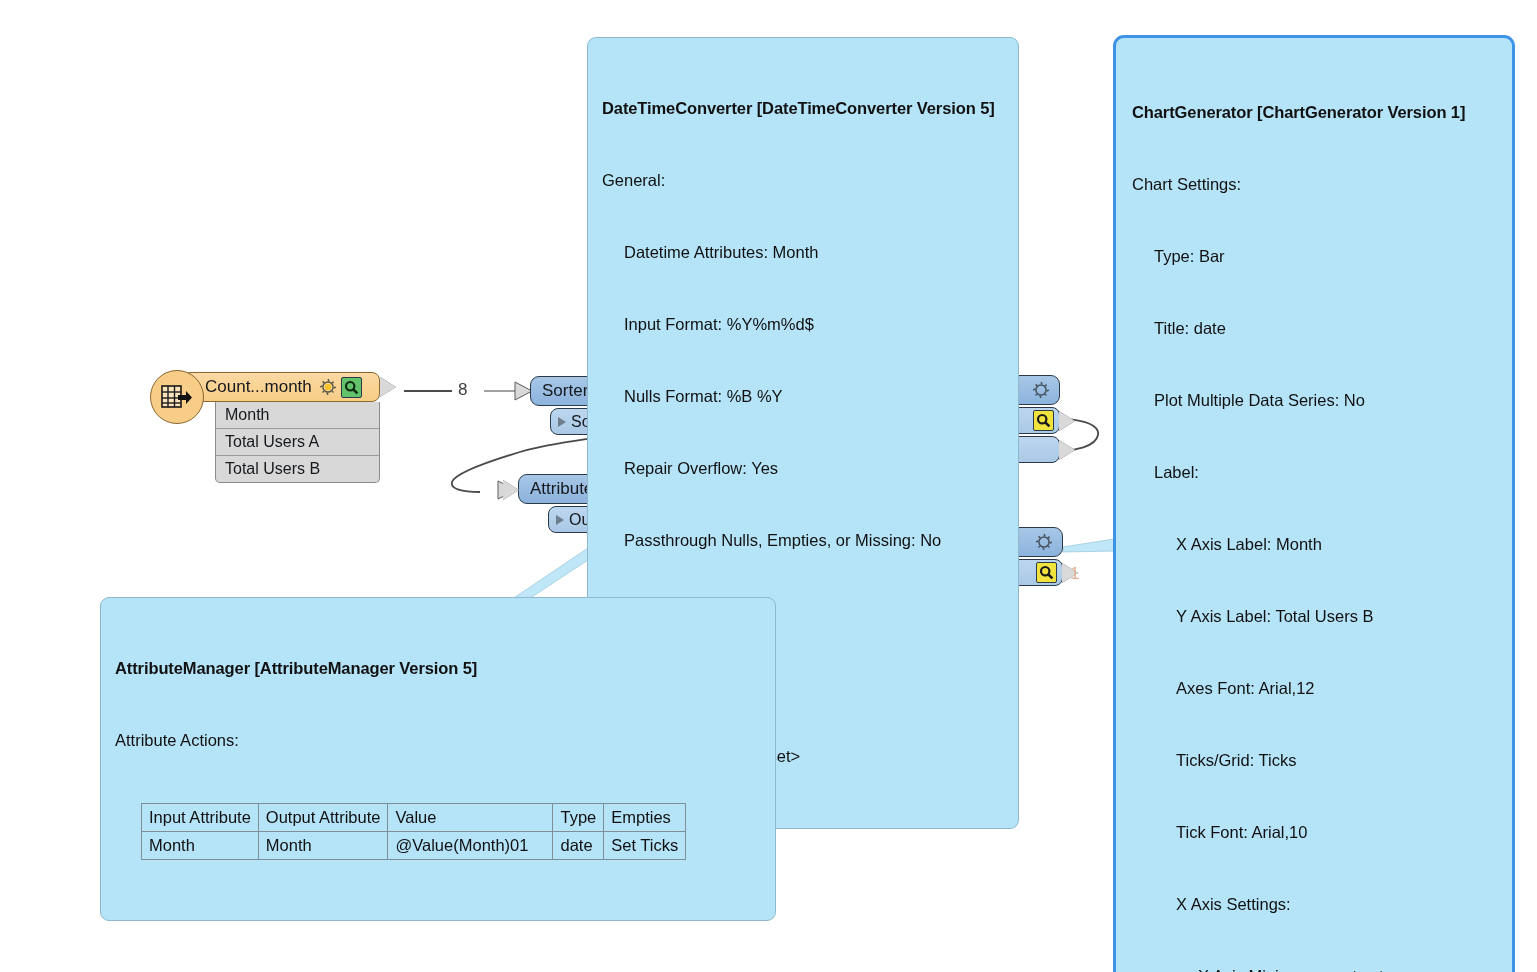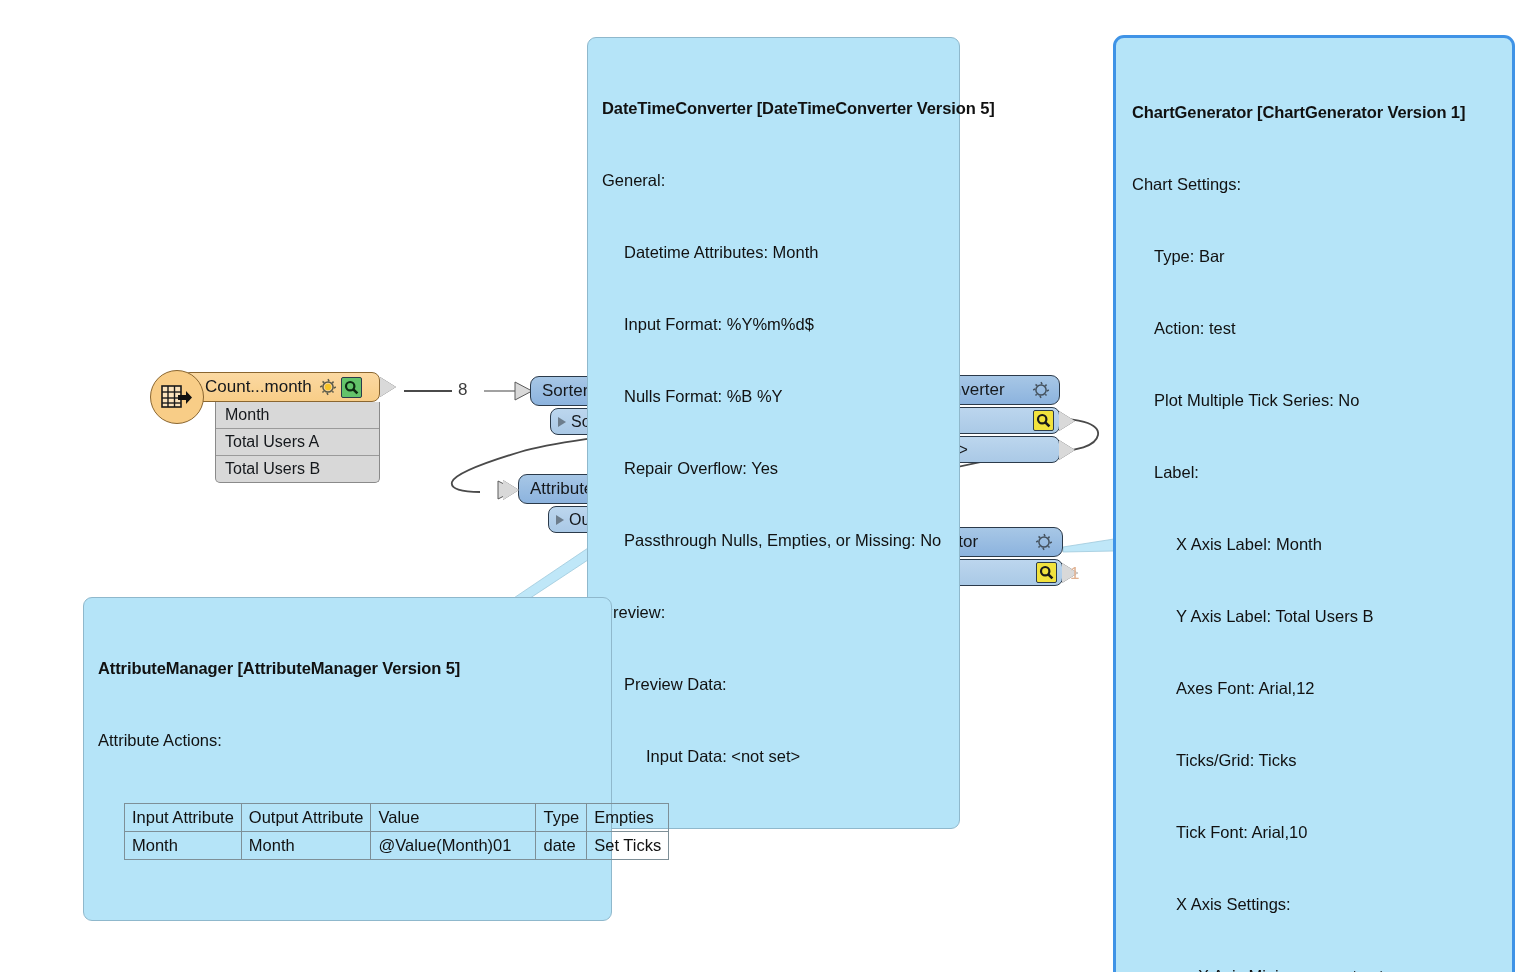--- a/index.html
+++ b/index.html
@@ -403,34 +403,34 @@
       <span class="out-arrow"></span>
     </div>
   </div>
 
   <div class="conn-label" style="left:458px; top:380px;">8</div>
   <div class="conn-label" style="left:616px; top:446px;">8</div>
   <div class="conn-label dim" style="left:772px; top:444px;">8</div>
   <div class="conn-label dim" style="left:936px; top:473px;">8</div>
   <div class="conn-label peach" style="left:1070px; top:564px;">1</div>
 
-  <div class="annot" style="left:587px; top:37px; width:373px;">
+  <div class="annot" style="left:587px; top:37px; width:432px;">
     <span class="ln title">DateTimeConverter [DateTimeConverter Version 5]</span>
     <span class="ln">General:</span>
     <span class="ln ind1">Datetime Attributes: Month</span>
     <span class="ln ind1">Input Format: %Y%m%d$</span>
     <span class="ln ind1">Nulls Format: %B %Y</span>
     <span class="ln ind1">Repair Overflow: Yes</span>
     <span class="ln ind1">Passthrough Nulls, Empties, or Missing: No</span>
     <span class="ln">Preview:</span>
     <span class="ln ind1">Preview Data:</span>
     <span class="ln ind2">Input Data: &lt;not set&gt;</span>
   </div>
 
-  <div class="annot" style="left:83px; top:597px; width:529px;">
+  <div class="annot" style="left:100px; top:597px; width:676px;">
     <span class="ln title">AttributeManager [AttributeManager Version 5]</span>
     <span class="ln">Attribute Actions:</span>
     <table class="attr-table">
       <tbody><tr>
         <td>Input Attribute</td>
         <td>Output Attribute</td>
         <td class="wvalue">Value</td>
         <td>Type</td>
         <td>Empties</td>
       </tr>
@@ -441,22 +441,22 @@
         <td>date</td>
         <td>Set Ticks</td>
       </tr>
     </tbody></table>
   </div>
 
   <div class="annot selected" style="left:1113px; top:35px; width:402px; height:952px; padding:14px 12px 10px 16px;">
     <span class="ln title">ChartGenerator [ChartGenerator Version 1]</span>
     <span class="ln">Chart Settings:</span>
     <span class="ln ind1">Type: Bar</span>
-    <span class="ln ind1">Action: test</span>
-    <span class="ln ind1">Plot Multiple Tick Series: No</span>
+    <span class="ln ind1">Title: date</span>
+    <span class="ln ind1">Plot Multiple Data Series: No</span>
     <span class="ln ind1">Label:</span>
     <span class="ln ind2">X Axis Label: Month</span>
     <span class="ln ind2">Y Axis Label: Total Users B</span>
     <span class="ln ind2">Axes Font: Arial,12</span>
     <span class="ln ind2">Ticks/Grid: Ticks</span>
     <span class="ln ind2">Tick Font: Arial,10</span>
     <span class="ln ind2">X Axis Settings:</span>
     <span class="ln ind3">X Axis Minimum: &lt;not set&gt;</span>
     
     

